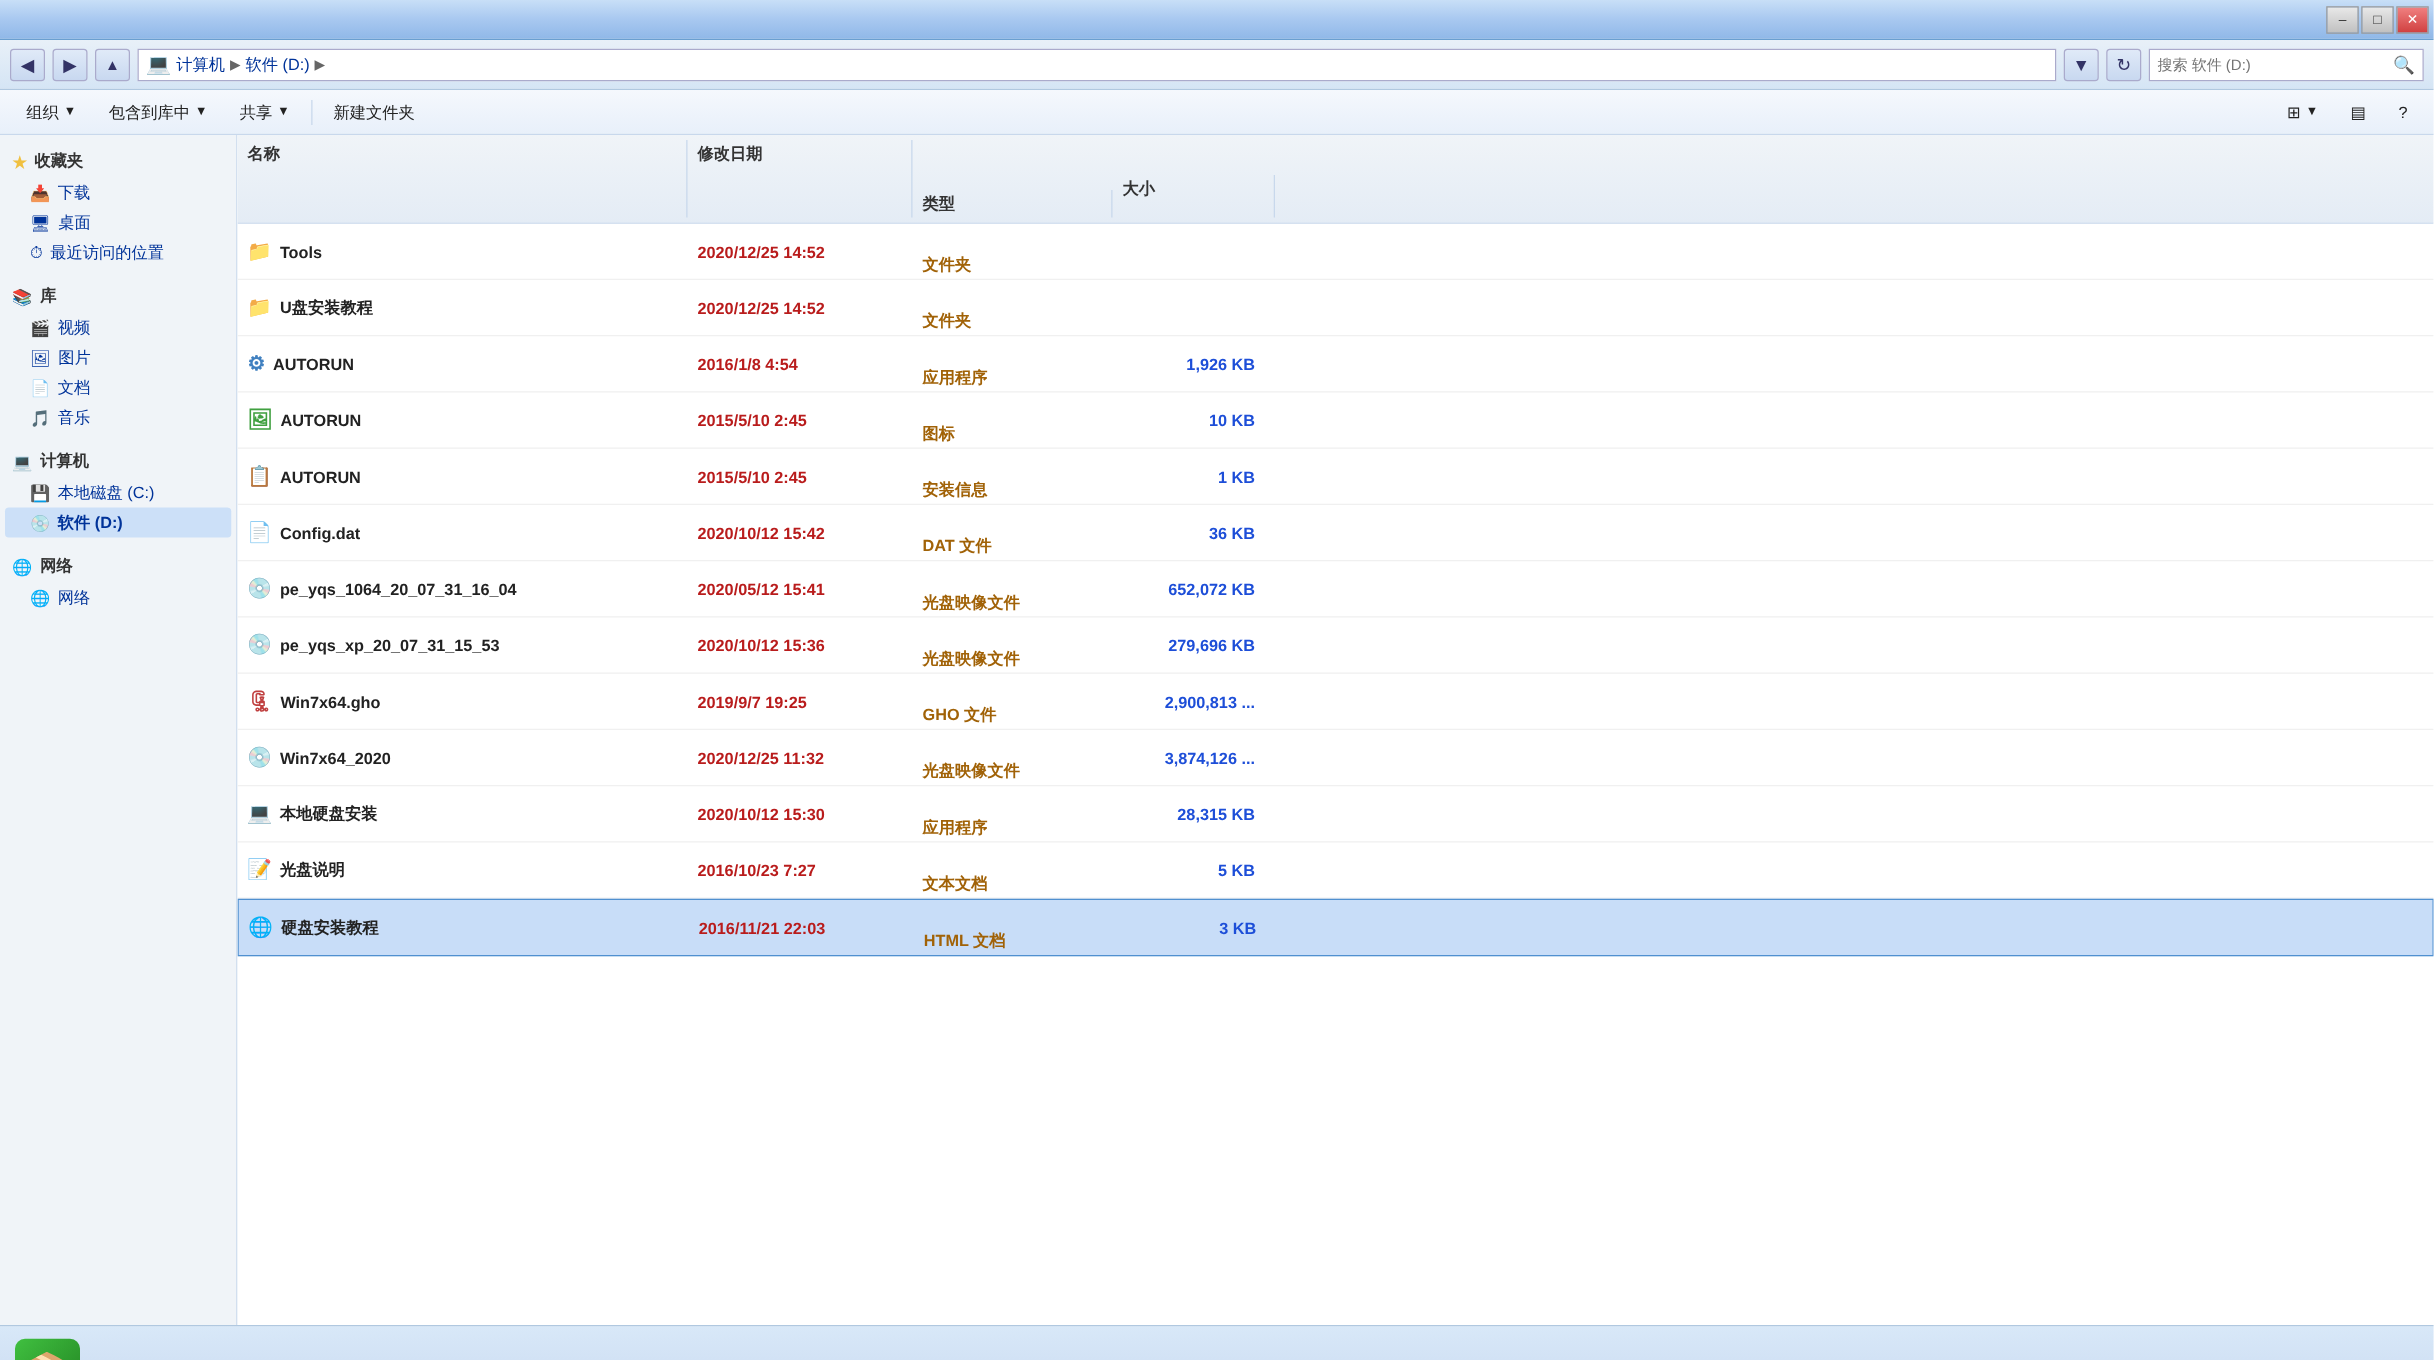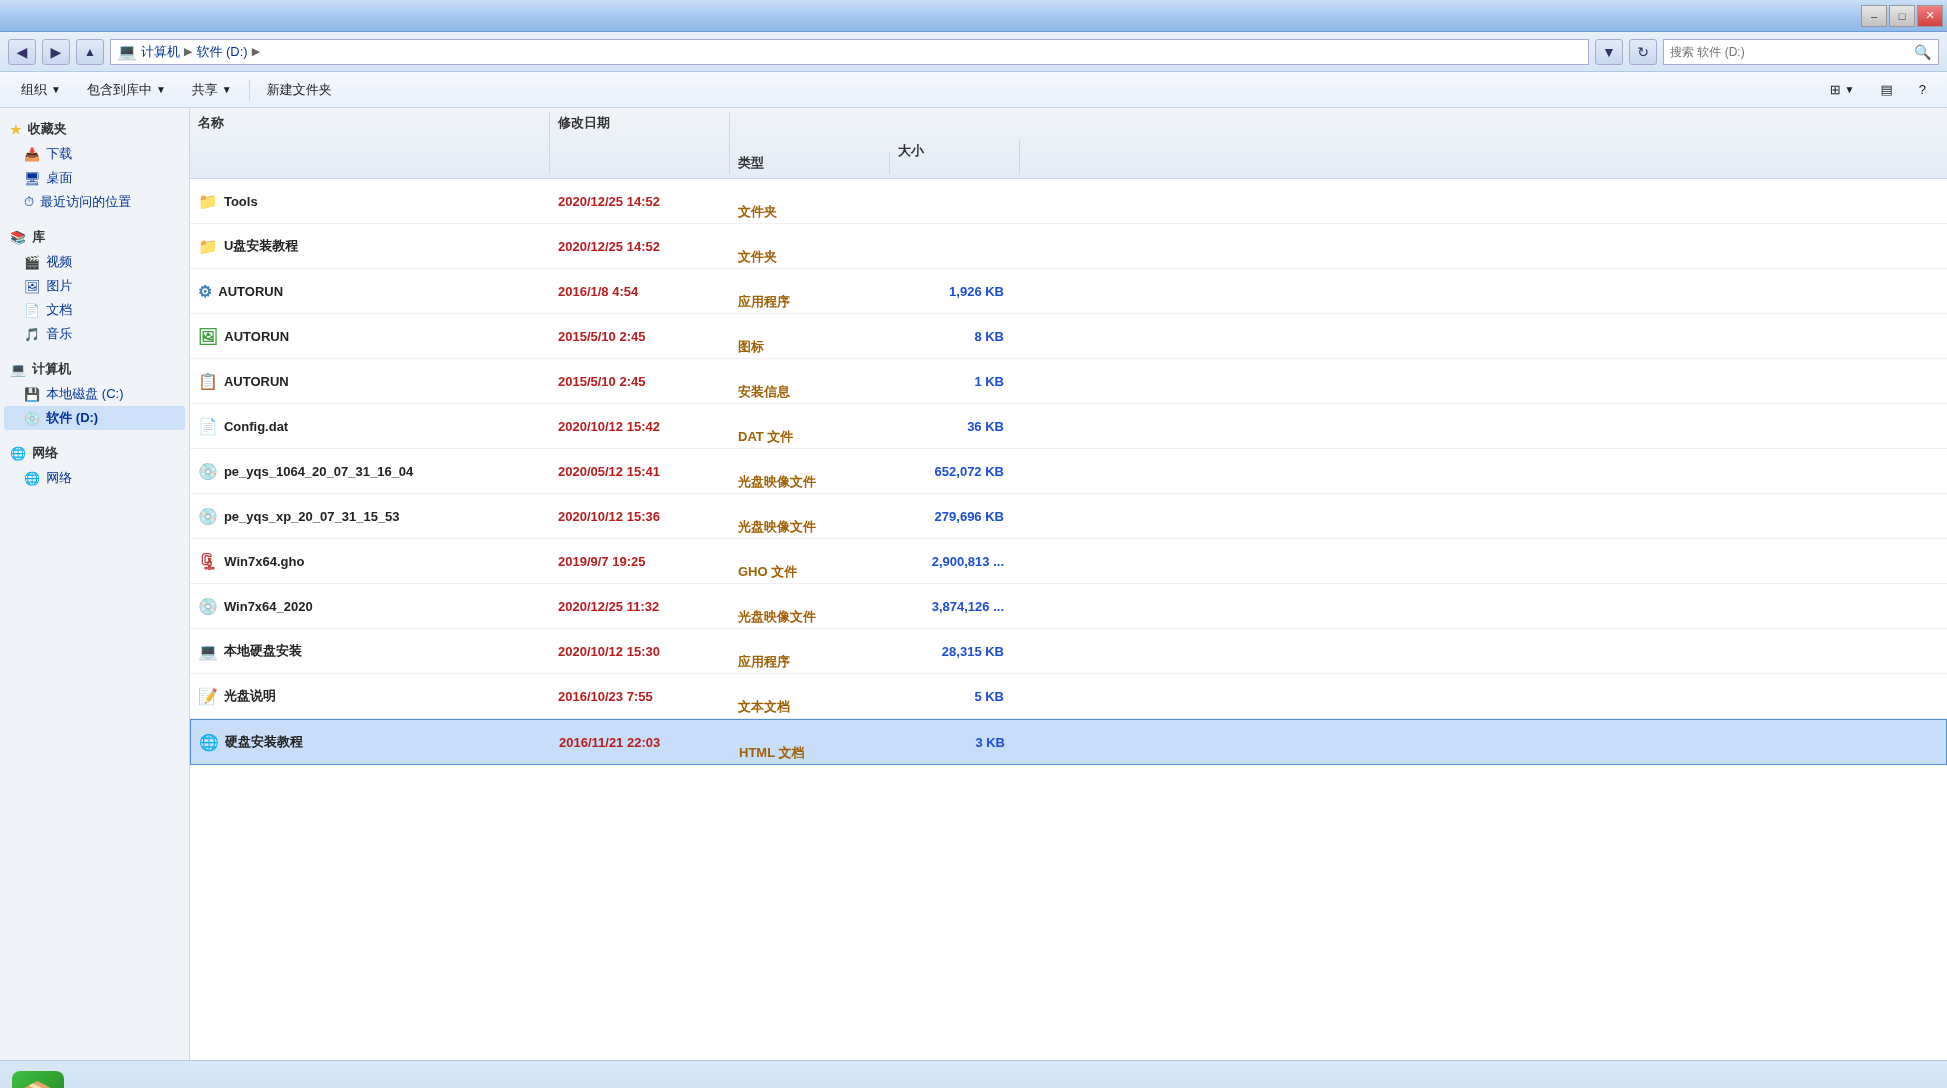--- a/index.html
+++ b/index.html
@@ -90,21 +90,21 @@
       background: linear-gradient(to bottom, #e0eaf8, #c8d8f0);
       cursor: pointer;
       display: flex;
       align-items: center;
       justify-content: center;
       font-size: 14px;
       color: #336;
       border-radius: 3px;
     }
     .search-box {
-      width: 276px;
+      width: 220px;
       height: 26px;
       border: 1px solid #aac;
       background: white;
       display: flex;
       align-items: center;
       padding: 0 6px;
     }
     .search-input {
       flex: 1;
       border: none;
@@ -473,21 +473,21 @@
       <div class="file-type">应用程序</div>
       <div class="file-size">1,926 KB</div>
     </div>
         <div class="file-row">
       <div class="file-name">
         <span class="icon-img">🖼</span>
         <span>AUTORUN</span>
       </div>
       <div class="file-date">2015/5/10 2:45</div>
       <div class="file-type">图标</div>
-      <div class="file-size">8 KB</div>
+      <div class="file-size">10 KB</div>
     </div>
         <div class="file-row">
       <div class="file-name">
         <span class="icon-inf">📋</span>
         <span>AUTORUN</span>
       </div>
       <div class="file-date">2015/5/10 2:45</div>
       <div class="file-type">安装信息</div>
       <div class="file-size">1 KB</div>
     </div>
@@ -543,21 +543,21 @@
       </div>
       <div class="file-date">2020/10/12 15:30</div>
       <div class="file-type">应用程序</div>
       <div class="file-size">28,315 KB</div>
     </div>
         <div class="file-row">
       <div class="file-name">
         <span class="icon-txt">📝</span>
         <span>光盘说明</span>
       </div>
-      <div class="file-date">2016/10/23 7:55</div>
+      <div class="file-date">2016/10/23 7:27</div>
       <div class="file-type">文本文档</div>
       <div class="file-size">5 KB</div>
     </div>
         <div class="file-row selected">
       <div class="file-name">
         <span class="icon-html">🌐</span>
         <span>硬盘安装教程</span>
       </div>
       <div class="file-date">2016/11/21 22:03</div>
       <div class="file-type">HTML 文档</div>

